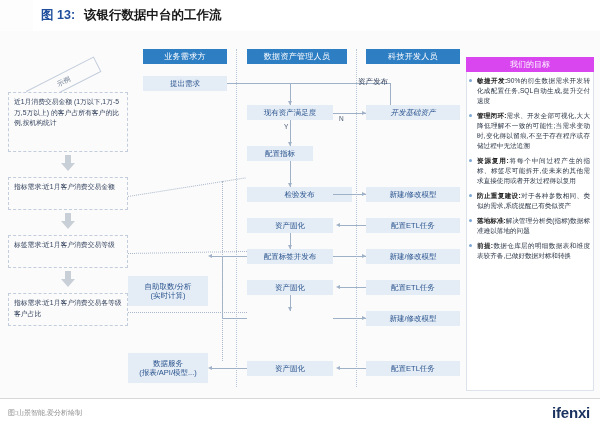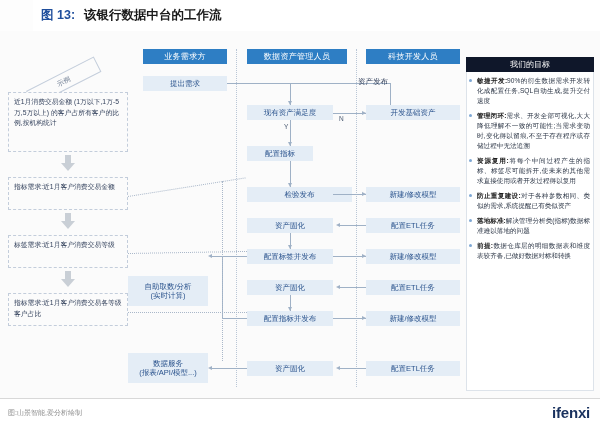--- a/index.html
+++ b/index.html
@@ -99,21 +99,21 @@
     transform:rotate(-27deg);transform-origin:left top;
   }
 
   
   .panel{
     position:absolute;left:466px;top:57px;width:128px;height:334px;
     background:#ffffff;border:1px solid #dde3ea;box-sizing:border-box;
   }
   .panel-head{
     position:absolute;left:466px;top:57px;width:128px;height:15px;
-    background:#0f172a;color:#fff;font-size:8px;
+    background:#d946ef;color:#fff;font-size:8px;
     display:flex;align-items:center;justify-content:center;
   }
   .panel-body{position:absolute;left:468px;top:76px;width:126px;}
   .goal{
     position:relative;padding-left:9px;margin-bottom:5px;
     font-size:6.6px;line-height:1.52;color:#2b3545;text-align:justify;
     padding-right:4px;
   }
   .goal .dot{
     position:absolute;left:1px;top:3px;width:3px;height:3px;
@@ -220,21 +220,20 @@
     <div class="node" style="left:247px;top:218px;width:86px;height:15px;">配置标签并发布</div>
 
     <div class="h-line" style="left:333px;top:225px;width:33px;"></div>
     <div class="arrow-r" style="left:362px;top:222.5px;"></div>
 
     <div class="node" style="left:247px;top:249px;width:86px;height:15px;">资产固化</div>
 
     <div class="v-line" style="left:290px;top:264px;height:16px;"></div>
     <div class="arrow-d" style="left:288px;top:276px;"></div>
 
-    <div class="node" style="left:247px;top:280px;width:86px;height:15px;">配置指标并发布</div>
 
     <div class="h-line" style="left:333px;top:287px;width:33px;"></div>
     <div class="arrow-r" style="left:362px;top:284.5px;"></div>
 
     <div class="node" style="left:247px;top:330px;width:86px;height:15px;">资产固化</div>
 
     <div class="h-line" style="left:340px;top:194px;width:26px;"></div>
     <div class="arrow-l" style="left:336px;top:191.5px;"></div>
     <div class="h-line" style="left:340px;top:256px;width:26px;"></div>
     <div class="arrow-l" style="left:336px;top:253.5px;"></div>
@@ -248,21 +247,21 @@
     <div class="arrow-l" style="left:208px;top:222.5px;"></div>
     <div class="v-line" style="left:222px;top:225px;height:62px;"></div>
     <div class="h-line" style="left:222px;top:287px;width:25px;"></div>
 
     <div class="h-dot" style="left:128px;top:165px;width:119px;transform:rotate(-9deg);transform-origin:left center;"></div>
     <div class="h-dot" style="left:128px;top:222px;width:119px;transform:rotate(-1deg);transform-origin:left center;"></div>
     <div class="h-dot" style="left:128px;top:281px;width:119px;transform:rotate(0deg);transform-origin:left center;"></div>
 
     <div class="v-dot" style="left:222px;top:150px;height:180px;"></div>
 
-    <div class="node" style="left:366px;top:74px;width:94px;height:15px;">开发基础资产</div>
+    <div class="node" style="left:366px;top:74px;width:94px;height:15px;font-style:italic;">开发基础资产</div>
 
     <div class="node" style="left:366px;top:156px;width:94px;height:15px;">新建/修改模型</div>
     <div class="node" style="left:366px;top:187px;width:94px;height:15px;">配置ETL任务</div>
 
     <div class="node" style="left:366px;top:218px;width:94px;height:15px;">新建/修改模型</div>
     <div class="node" style="left:366px;top:249px;width:94px;height:15px;">配置ETL任务</div>
 
     <div class="node" style="left:366px;top:280px;width:94px;height:15px;">新建/修改模型</div>
     <div class="node" style="left:366px;top:330px;width:94px;height:15px;">配置ETL任务</div>
 

